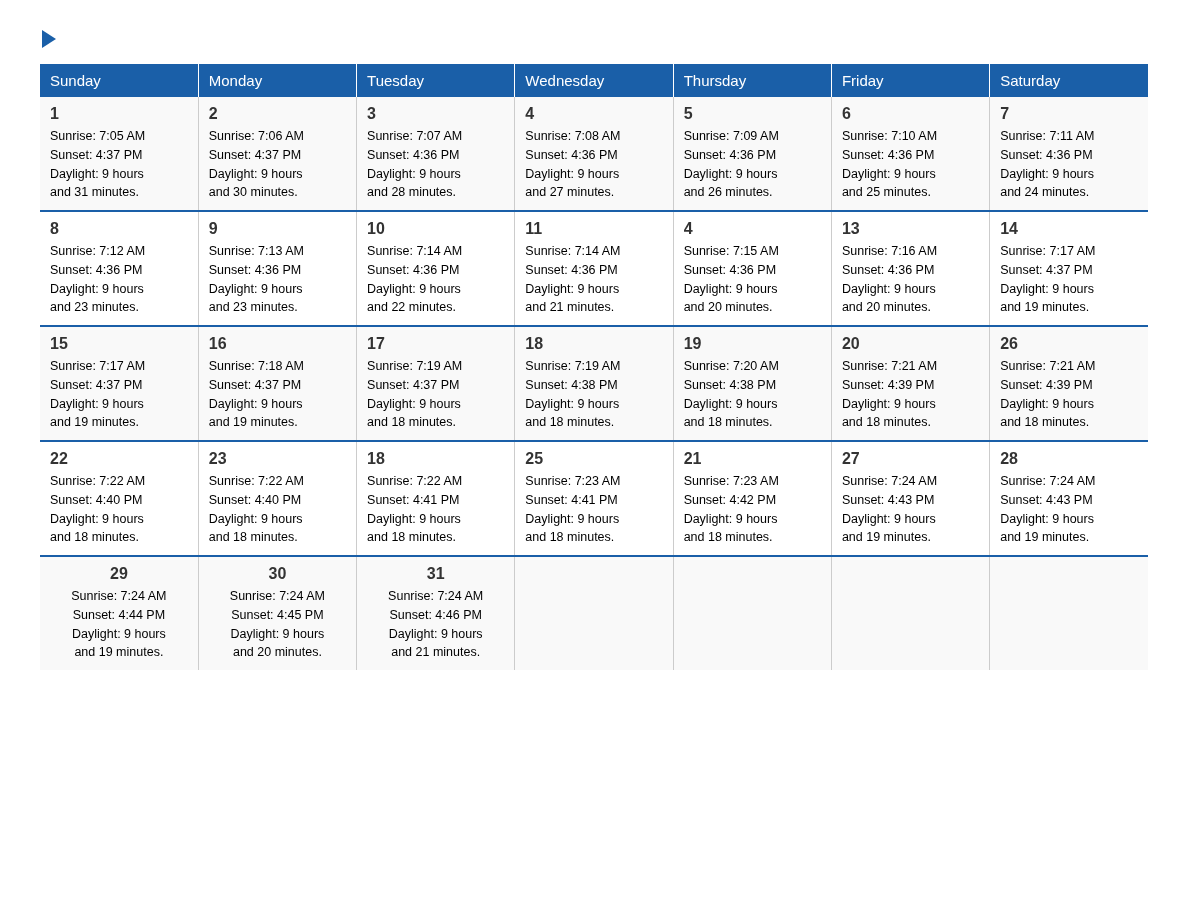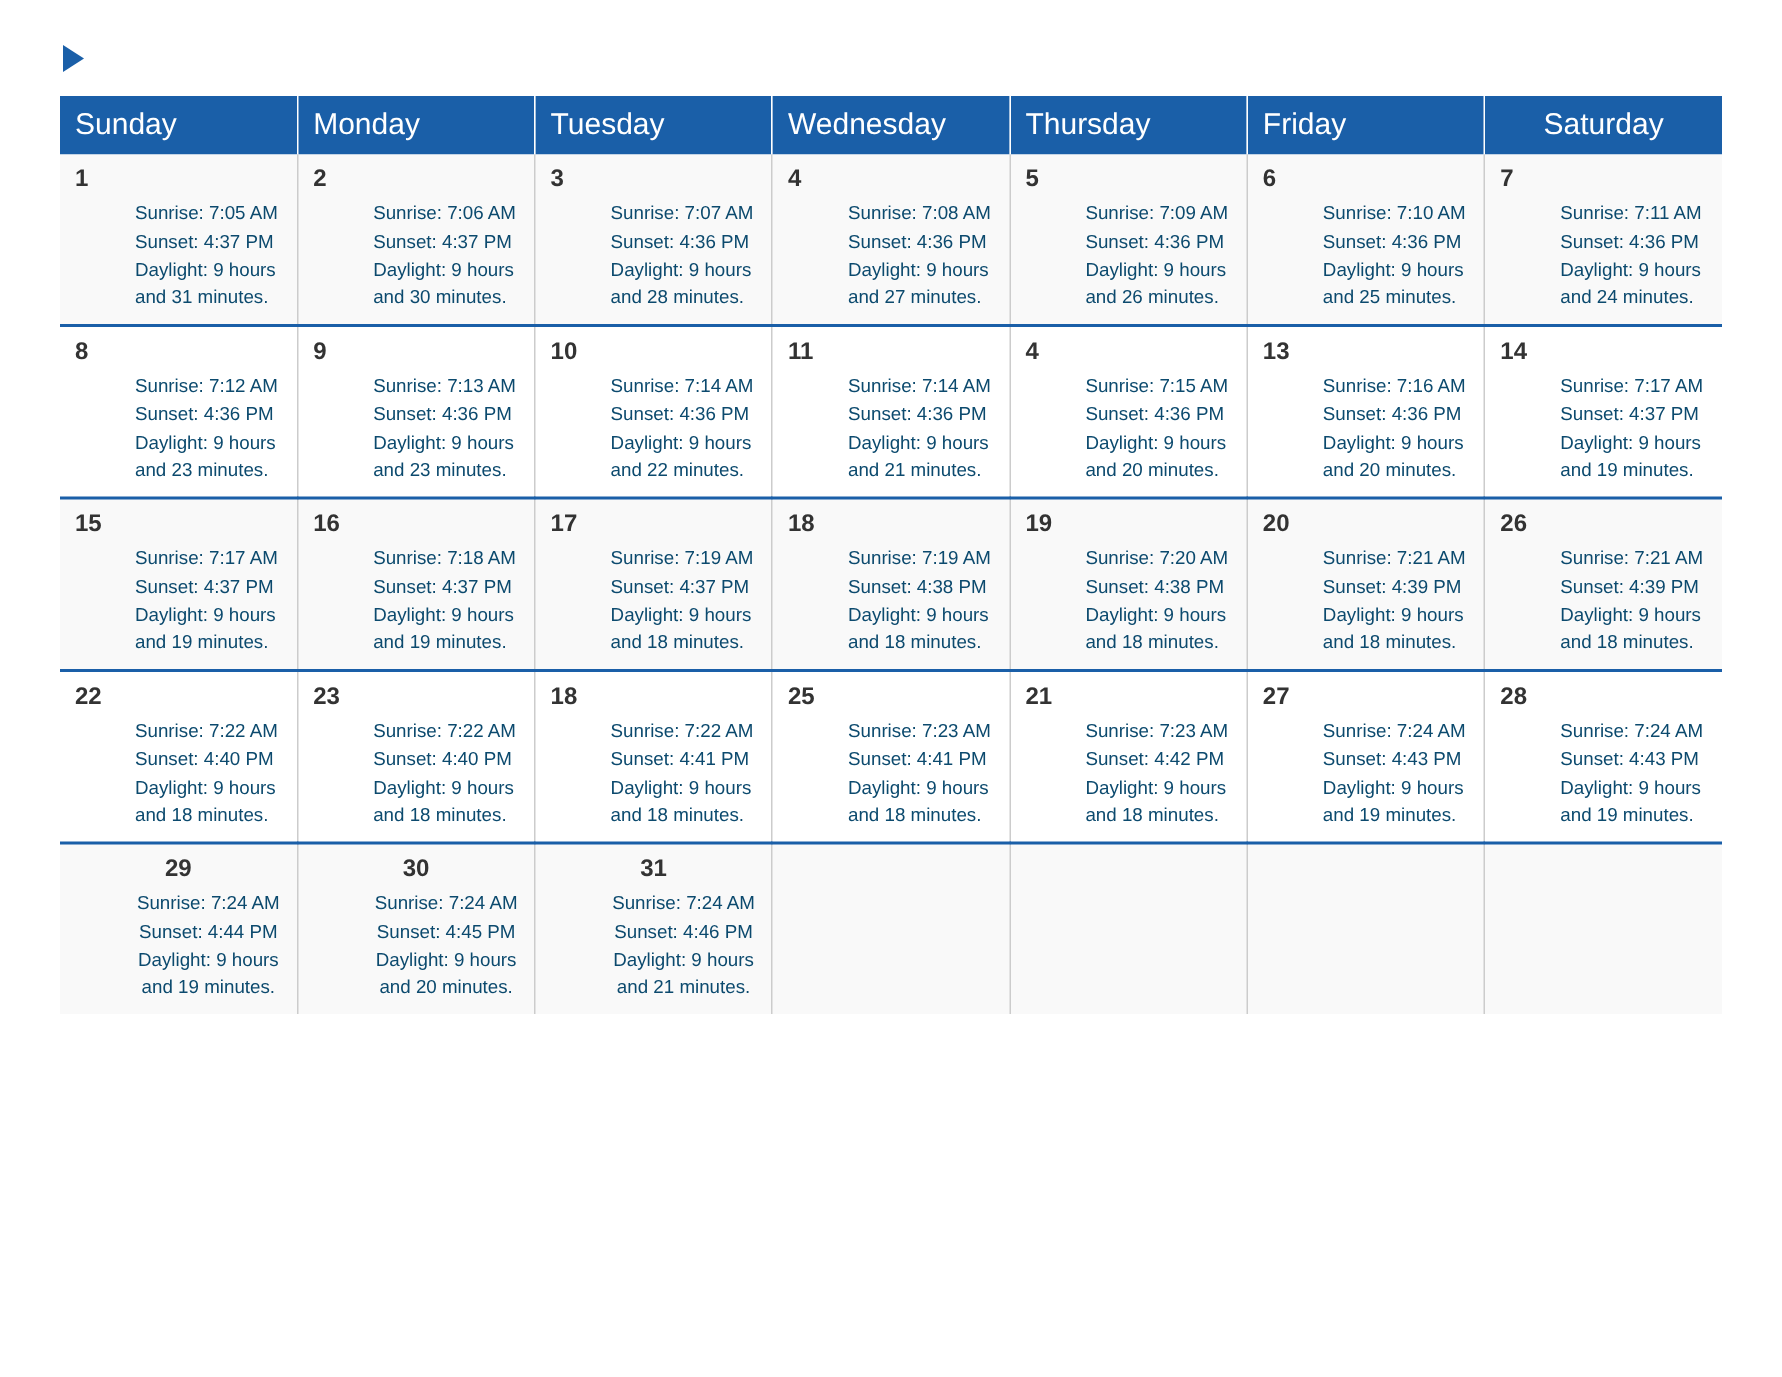--- a/index.html
+++ b/index.html
@@ -61,27 +61,26 @@
     table {
       width: 100%;
       border-collapse: collapse;
       table-layout: fixed;
     }
     thead th {
       background-color: #1a5fa8;
       color: #fff;
       text-align: left;
       padding: 8px 10px;
-      font-size: 20px;
+      font-size: 15px;
       font-weight: normal;
       border-right: 1px solid #fff;
     }
     thead th:last-child {
       border-right: none;
-      text-align: center;
     }
     tbody tr {
       border-bottom: 2px solid #1a5fa8;
     }
     tbody td {
       vertical-align: top;
       padding: 8px 10px;
       font-size: 13px;
       color: #333;
       border-right: 1px solid #ccc;
@@ -92,22 +91,21 @@
     }
     .day-num {
       font-size: 16px;
       font-weight: bold;
       margin-bottom: 4px;
       display: block;
     }
     .day-info {
       font-size: 12.5px;
       line-height: 1.5;
-      color: #0c4a6e;
-      margin-left: 40px;
+      color: #000000;
     }
     tbody tr:last-child {
       border-bottom: none;
       text-align: center;
     }
     tbody tr td {
       background: #fff;
     }
     tbody tr:nth-child(odd) td {
       background: #f9f9f9;

